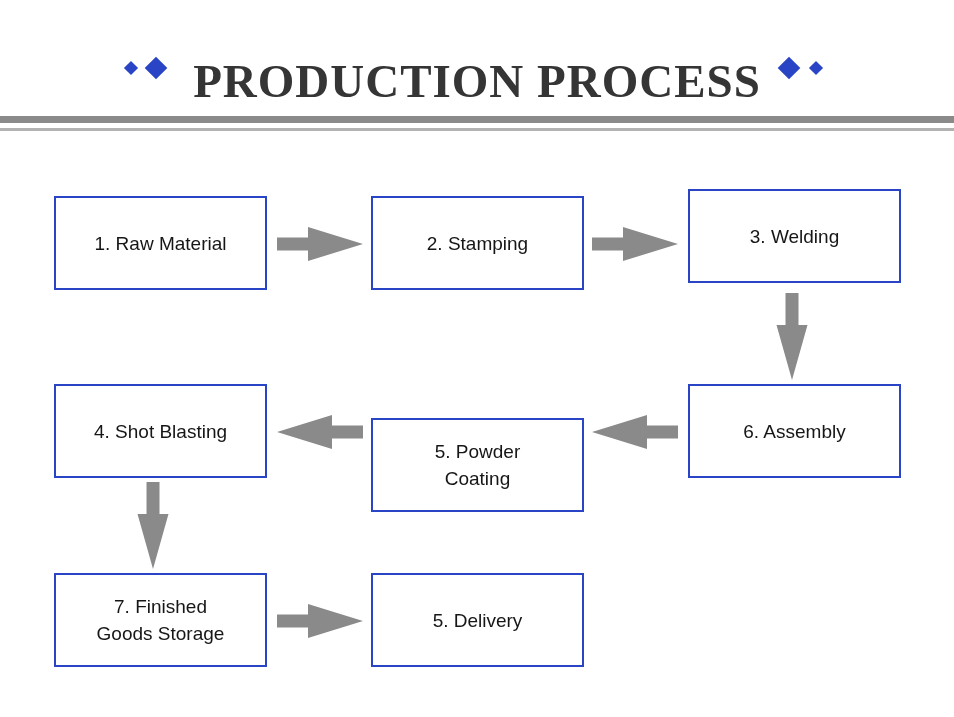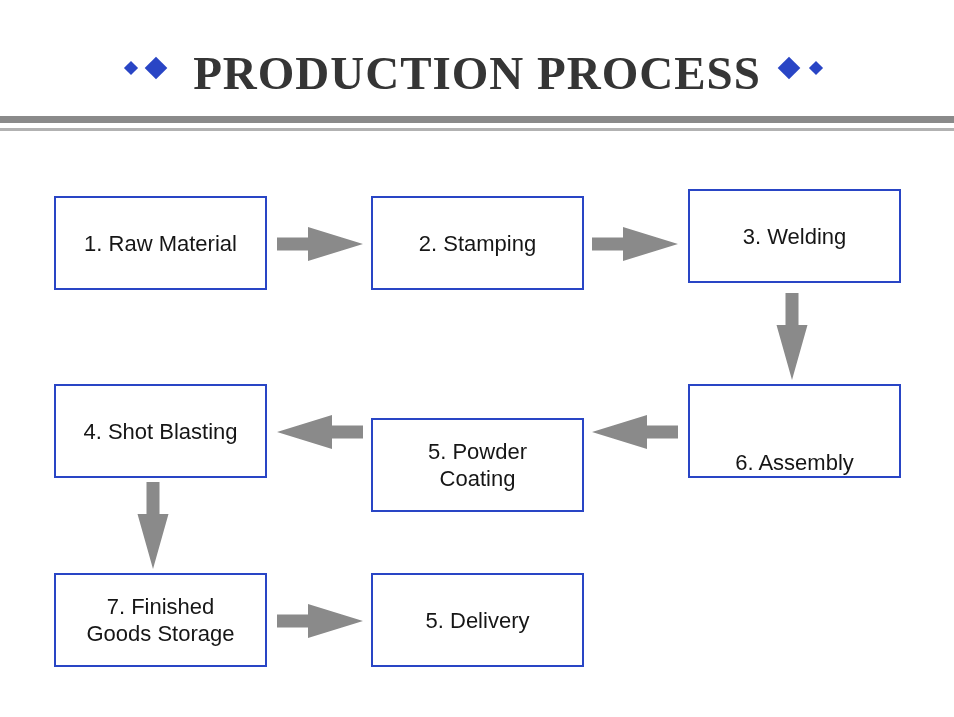--- a/index.html
+++ b/index.html
@@ -15,21 +15,21 @@
     overflow: hidden;
     font-family: "Liberation Sans", sans-serif;
   }
 
   
   .title {
     position: absolute;
     left: 0;
     right: 0;
     top: 38px;
-    margin: 8px;
+    margin: 16px;
     text-align: center;
     font-family: "Liberation Serif", serif;
     font-weight: bold;
     font-size: 47px;
     letter-spacing: 1px;
     color: #353535;
   }
 
   
   .diamond {
@@ -66,32 +66,32 @@
     width: 213px;
     height: 94px;
     box-sizing: border-box;
     border: 2px solid #2945C5;
     background: #ffffff;
     display: flex;
     align-items: center;
     justify-content: center;
   }
   .box span {
-    font-size: 22px;
+    font-size: 19px;
     line-height: 27px;
     color: #161616;
     text-align: center;
     white-space: pre-line;
   }
   .b1 { left: 54px;  top: 196px; }
   .b2 { left: 371px; top: 196px; }
   .b3 { left: 688px; top: 189px; }
   .b4 { left: 54px;  top: 384px; }
   .b5 { left: 371px; top: 384px; margin-top: 34px; }
-  .b6 { left: 688px; top: 384px; align-items: flex-end; }
+  .b6 { left: 688px; top: 384px; }
   .b7 { left: 54px;  top: 573px; justify-content: center; }
   .b8 { left: 371px; top: 573px; }
 
   
   .arrow { position: absolute; }
   .arrow svg { display: block; }
   .a12 { left: 277px; top: 226px; }
   .a23 { left: 592px; top: 226px; }
   .a36 { left: 776px; top: 293px; }
   .a65 { left: 592px; top: 414px; }

